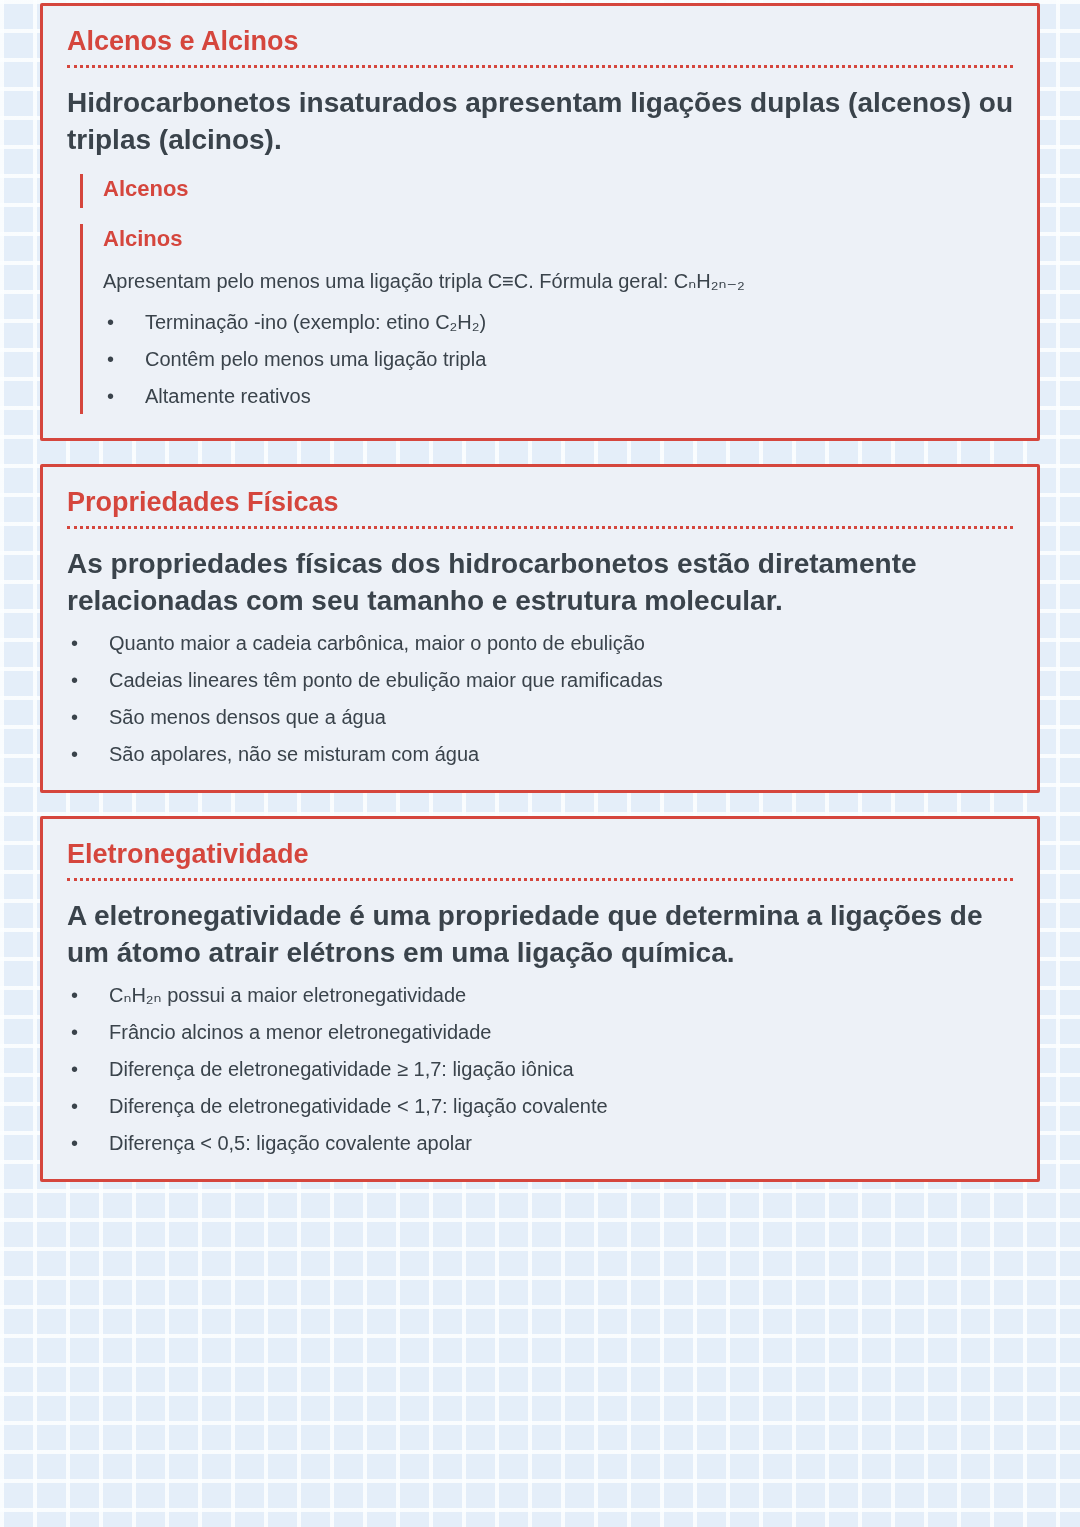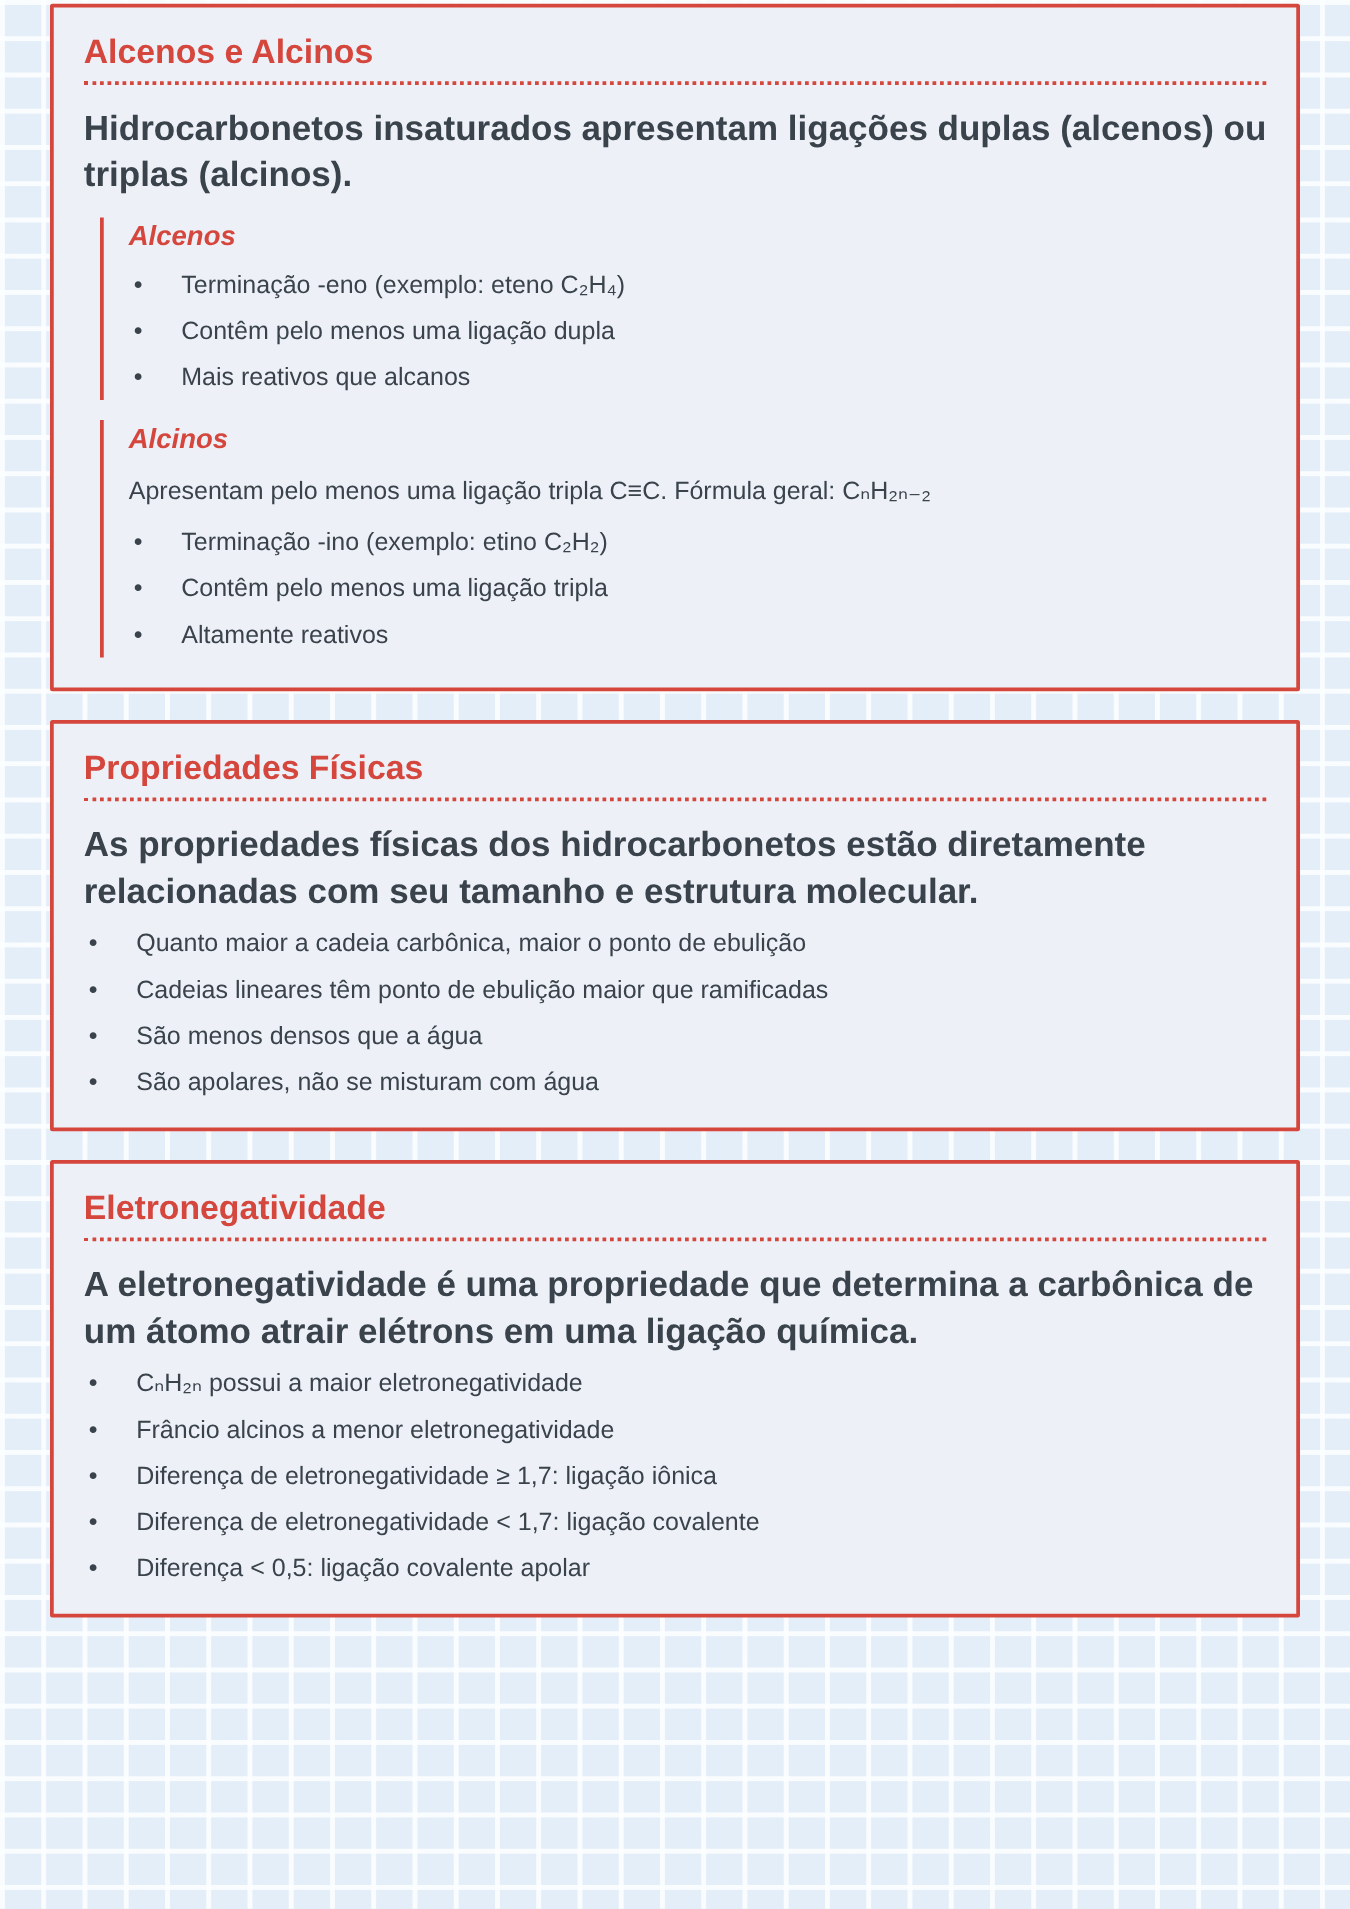--- a/index.html
+++ b/index.html
@@ -50,21 +50,20 @@
     margin:16px 0 0 13px;
     border-left:3px solid var(--accent);
     padding:2px 0 6px 20px;
   }
   .sub-title{
     margin:0;
     font-size:22px;
     font-weight:bold;
     color:var(--accent);
     line-height:1.2;
-    font-style:italic;
   }
   .lead{
     margin:13px 0 0;
     font-size:20px;
     line-height:30px;
   }
   ul.bullets{
     list-style:none;
     margin:14px 0 0;
     padding:0;
@@ -92,25 +91,20 @@
 <body>
 
 <main>
 
   <section class="card first">
     <h2 class="card-title">Alcenos e Alcinos</h2>
     <p class="intro">Hidrocarbonetos insaturados apresentam ligações duplas (alcenos) ou triplas (alcinos).</p>
 
     <div class="subsection">
       <h3 class="sub-title">Alcenos</h3>
-      <ul class="bullets">
-        <li>Terminação -eno (exemplo: eteno C₂H₄)</li>
-        <li>Contêm pelo menos uma ligação dupla</li>
-        <li>Mais reativos que alcanos</li>
-      </ul>
     </div>
 
     <div class="subsection">
       <h3 class="sub-title">Alcinos</h3>
       <p class="lead">Apresentam pelo menos uma ligação tripla C≡C. Fórmula geral: CₙH₂ₙ₋₂</p>
       <ul class="bullets">
         <li>Terminação -ino (exemplo: etino C₂H₂)</li>
         <li>Contêm pelo menos uma ligação tripla</li>
         <li>Altamente reativos</li>
       </ul>
@@ -123,21 +117,21 @@
     <ul class="bullets">
       <li>Quanto maior a cadeia carbônica, maior o ponto de ebulição</li>
       <li>Cadeias lineares têm ponto de ebulição maior que ramificadas</li>
       <li>São menos densos que a água</li>
       <li>São apolares, não se misturam com água</li>
     </ul>
   </section>
 
   <section class="card">
     <h2 class="card-title">Eletronegatividade</h2>
-    <p class="intro">A eletronegatividade é uma propriedade que determina a carbônica de um átomo atrair elétrons em uma ligação química.</p>
+    <p class="intro">A eletronegatividade é uma propriedade que determina a ligações de um átomo atrair elétrons em uma ligação química.</p>
     <ul class="bullets">
       <li>CₙH₂ₙ possui a maior eletronegatividade</li>
       <li>Frâncio alcinos a menor eletronegatividade</li>
       <li>Diferença de eletronegatividade ≥ 1,7: ligação iônica</li>
       <li>Diferença de eletronegatividade &lt; 1,7: ligação covalente</li>
       <li>Diferença &lt; 0,5: ligação covalente apolar</li>
     </ul>
   </section>
 
 </main>

